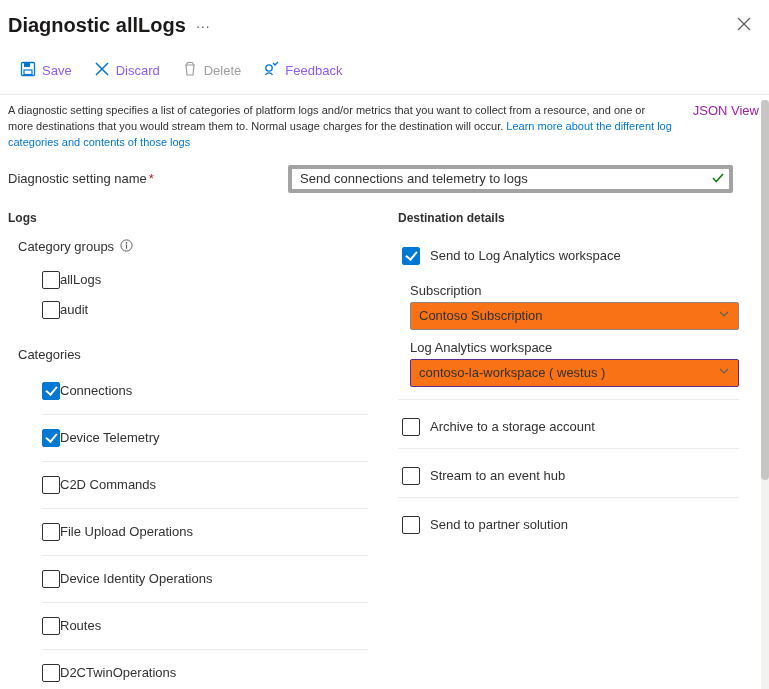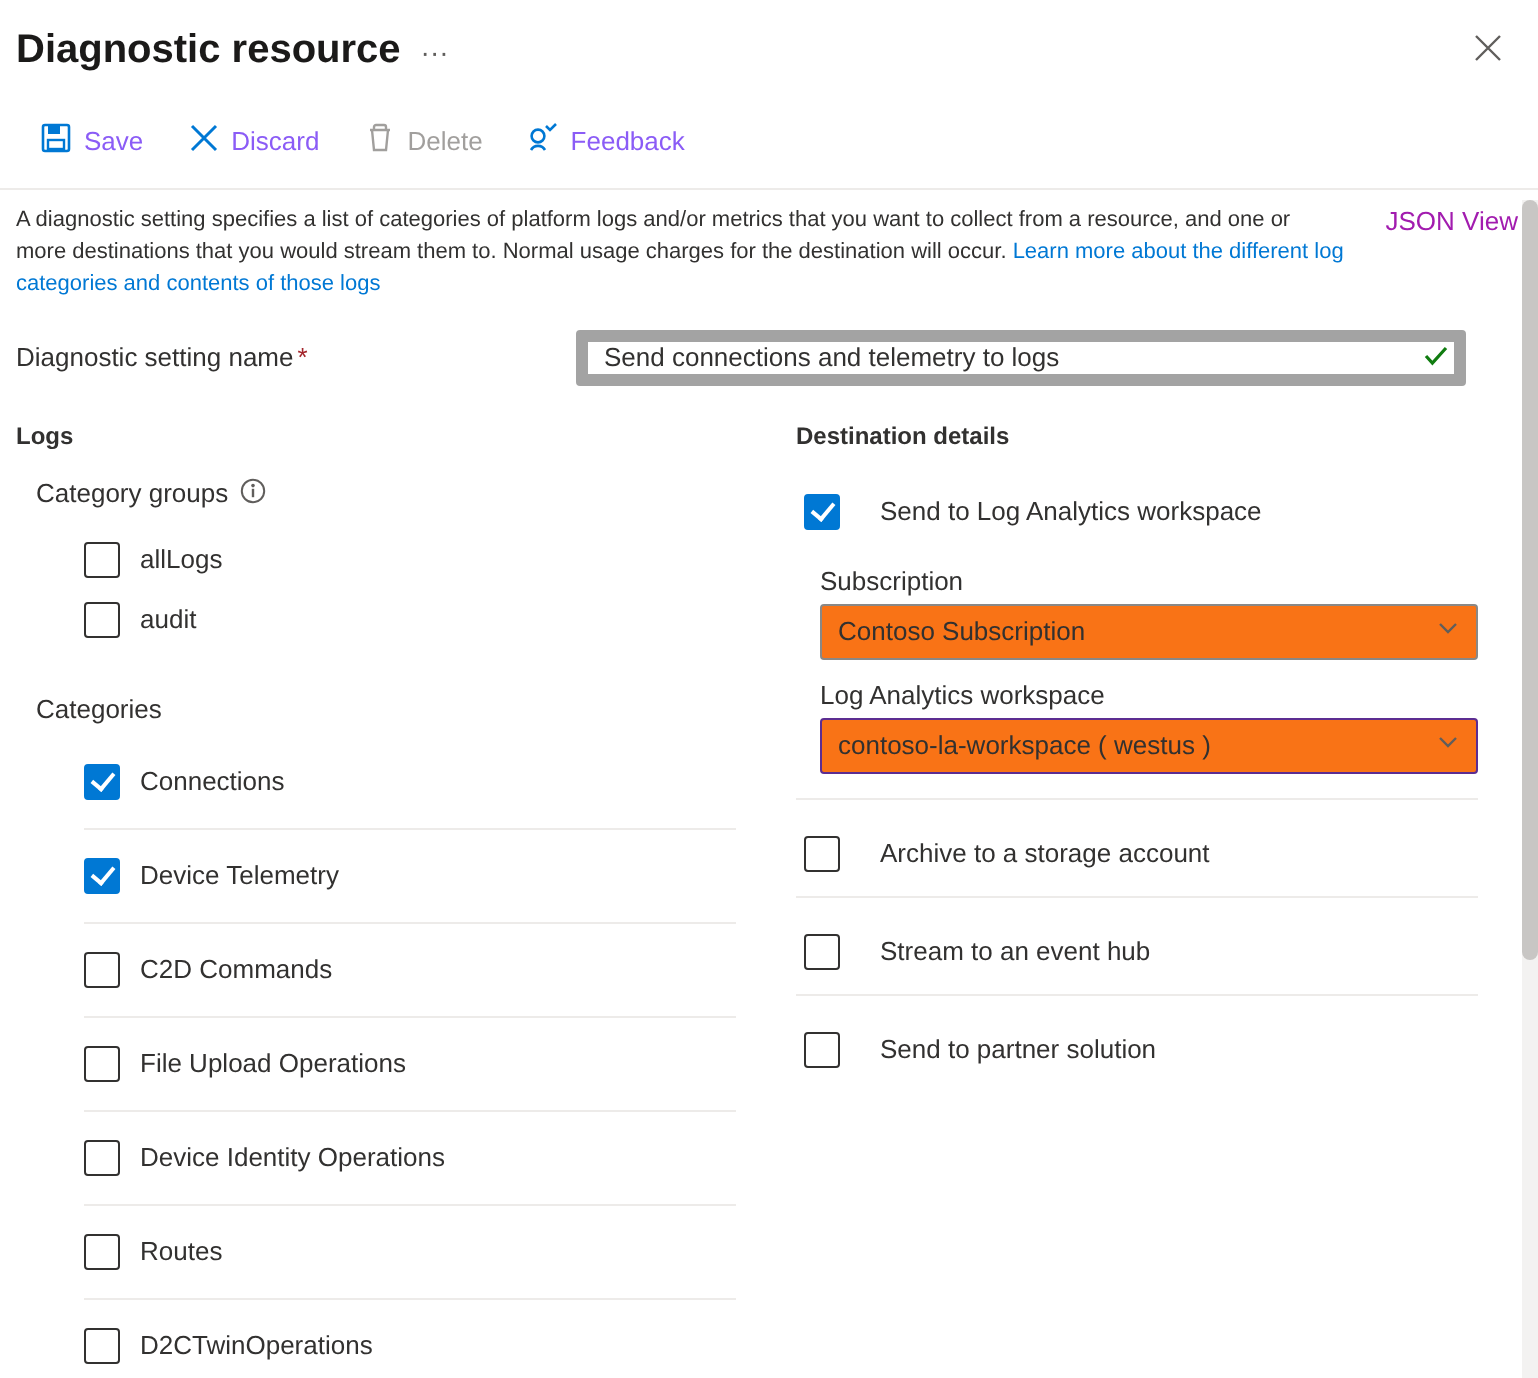--- a/index.html
+++ b/index.html
@@ -75,21 +75,21 @@
     .row-name .label { width: 280px; }
     .req { color: #a4262c; margin-left: 2px; }
     .name-input-wrap {
       position: relative;
       flex: 1;
       max-width: 445px;
     }
     .name-input {
       width: 100%;
       height: 28px;
-      border: 6px solid #a3a3a3;
+      border: 4px solid #a3a3a3;
       padding: 4px 30px 4px 8px;
       font-size: 13px;
       color: #323130;
       outline: none;
       border-radius: 2px;
     }
     .check-ok {
       position: absolute;
       right: 8px;
       top: 6px;
@@ -111,21 +111,20 @@
       color: #323130;
       margin: 4px 0 10px 10px;
       display:flex;
       align-items:center;
       gap:6px;
     }
     .info-icon { color:#605e5c; }
     .cb-row {
       display: flex;
       align-items: center;
-      gap: 10px;
       padding: 6px 0 6px 0;
       margin-left: 34px;
     }
     .cat-list .cb-row {
       border-bottom: 1px solid #edebe9;
       padding: 14px 0;
     }
     .cat-head { margin: 22px 0 6px 10px; }
     .cb {
       width: 18px; height: 18px;
@@ -150,21 +149,21 @@
       margin-top: -2px;
     }
     .dest-block {
       border-bottom: 1px solid #edebe9;
       padding-bottom: 4px;
       margin-bottom: 10px;
     }
     .dest-head {
       display:flex;
       align-items:center;
-      gap:20px;
+      gap:10px;
       padding: 8px 0;
       margin-left: 4px;
       cursor:pointer;
     }
     .dest-body { margin-left: 12px; padding-bottom: 8px; }
     .field-label { font-size: 13px; margin: 10px 0 4px 0; }
     .select {
       height: 28px;
       width: 100%;
       max-width: 332px;
@@ -191,21 +190,21 @@
       left:0; top:0;
       width:8px; height:380px;
       background:#c8c6c4;
       border-radius:4px;
     }
   </style>
 </head>
 <body>
 
 <div class="header">
-  <span class="title">Diagnostic resource</span>
+  <span class="title">Diagnostic allLogs</span>
   <span class="dots">···</span>
   <span class="close">
     <svg width="14" height="14" viewBox="0 0 14 14">
         <path d="M1 1 L13 13 M13 1 L1 13" stroke="#605e5c" stroke-width="1.2" fill="none"></path>
       </svg>
   </span>
 </div>
 
 <div class="toolbar">
   <div class="tbtn">

